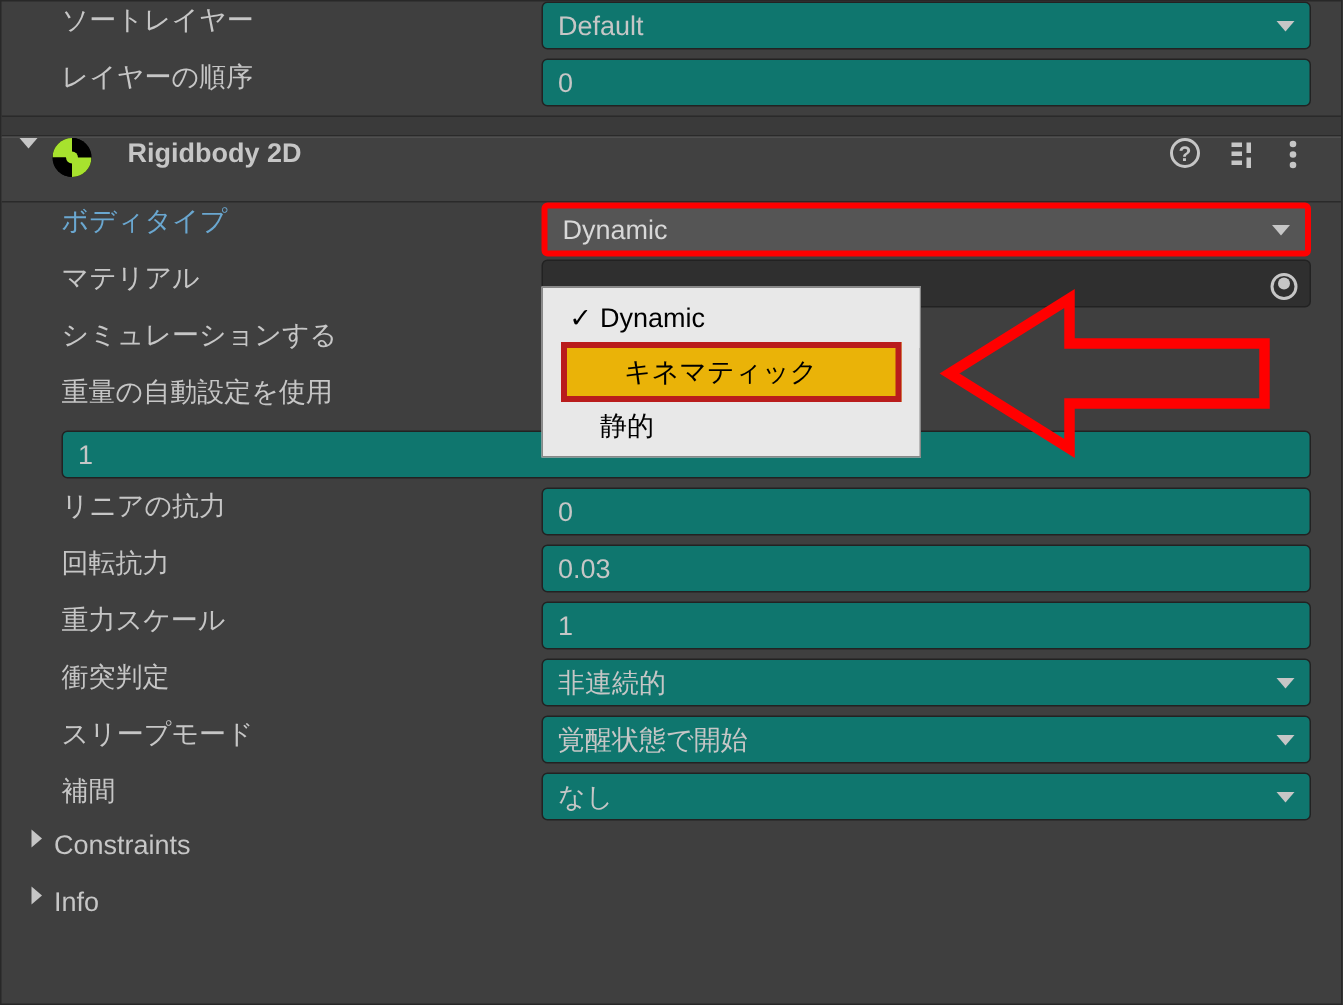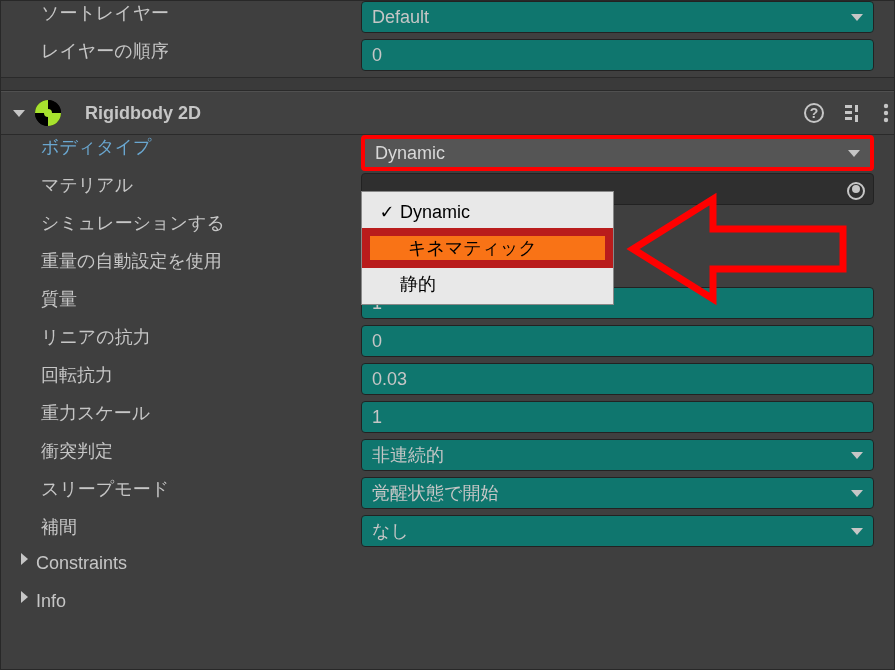--- a/index.html
+++ b/index.html
@@ -74,25 +74,25 @@
     border-radius: 50%;
   }
   .section-gap {
     height: 14px;
     background: #3a3a3a;
     border-top: 1px solid #2a2a2a;
     border-bottom: 1px solid #2a2a2a;
   }
   .component-header {
     display: flex;
-    align-items: center;
+    align-items: flex-start;
     height: 44px;
     background: #414141;
     padding-left: 12px;
-    padding-right: 4px;
+    padding-right: 28px;
     border-top: 1px solid #505050;
     border-bottom: 1px solid #2a2a2a;
   }
   .foldout {
     width: 0;
     height: 0;
     border-left: 6px solid transparent;
     border-right: 6px solid transparent;
     border-top: 7px solid #c6c6c6;
     margin-right: 10px;
@@ -171,24 +171,24 @@
   }
   .dropdown-popup .item .check {
     width: 26px;
     text-align: center;
     font-size: 18px;
   }
   .dropdown-popup .item.selected {
     background: #e8e8e8;
   }
   .dropdown-popup .item.highlighted {
-    background: #f97316;
+    background: #eab308;
     color: #000;
-    border: 8px solid #b91c1c;
-    margin: -4px 0;
+    border: 4px solid #b91c1c;
+    margin: -4px 12px;
     position: relative;
     z-index: 2;
   }
   .subrow {
     display: flex;
     align-items: flex-start;
     height: 38px;
     padding-left: 20px;
   }
   .big-arrow {
@@ -256,21 +256,20 @@
 
 <div class="row">
   <div class="label">シミュレーションする</div>
 </div>
 
 <div class="row">
   <div class="label">重量の自動設定を使用</div>
 </div>
 
 <div class="row">
-  <div class="label">質量</div>
   <div class="field">
     <span>1</span>
   </div>
 </div>
 
 <div class="row">
   <div class="label">リニアの抗力</div>
   <div class="field">
     <span>0</span>
   </div>

